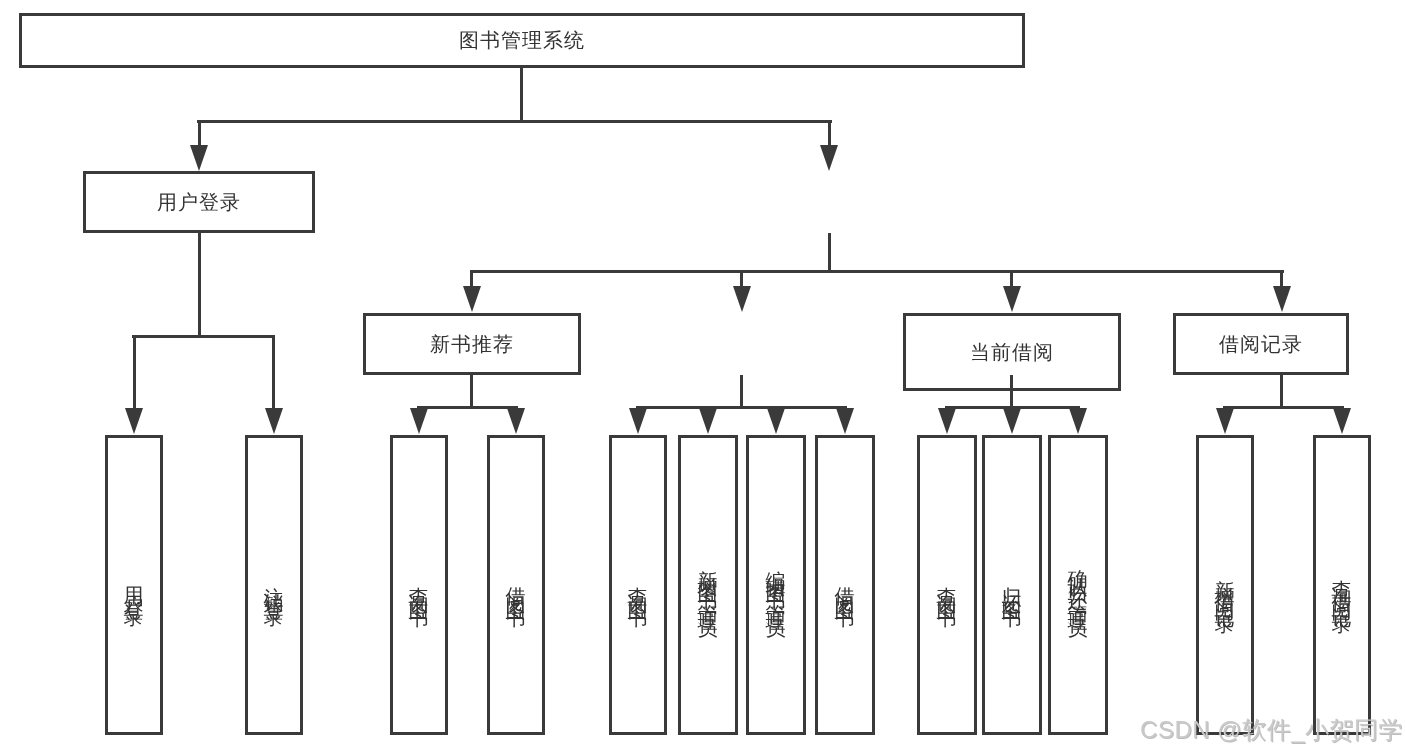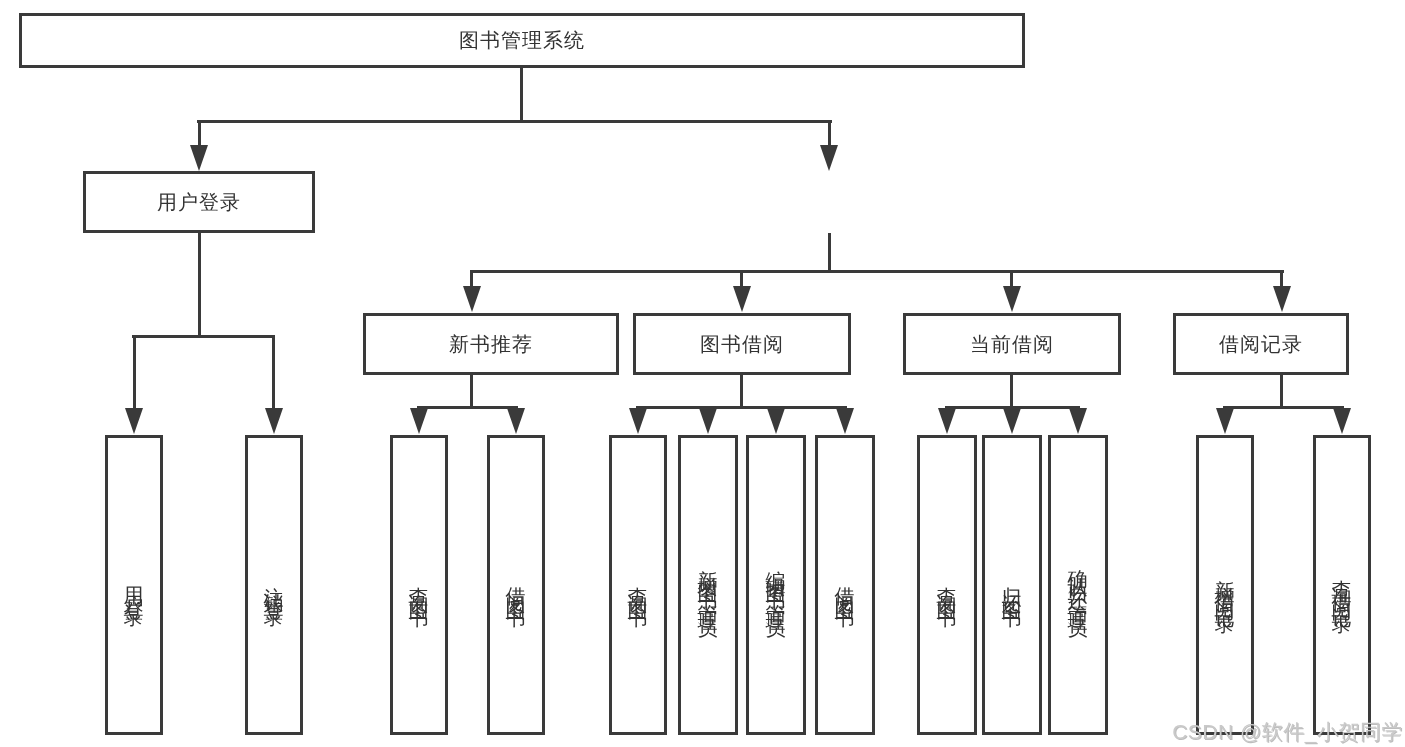--- a/index.html
+++ b/index.html
@@ -34,46 +34,43 @@
   }
   .line{position:absolute;background:var(--line);}
   .arrowhead{
     position:absolute;width:0;height:0;
     border-left:9px solid transparent;
     border-right:9px solid transparent;
     border-top:26px solid var(--line);
   }
   .watermark{
     position:absolute;right:2px;bottom:1px;z-index:10;
-    font-size:21px;letter-spacing:0.5px;
+    font-size:24px;letter-spacing:0.5px;
     color:var(--watermark);
     text-shadow:1px 1px 0 rgba(90,90,90,0.40);
     white-space:nowrap;
   }
 </style>
 </head>
 <body>
 
 <div class="canvas">
 
   <div class="box hbox" style="left:19px;top:13px;width:1006px;height:55px">
     <span>图书管理系统</span>
   </div>
 
   <div class="box hbox" style="left:83px;top:171px;width:232px;height:62px">
     <span>用户登录</span>
   </div>
 
-  <div class="box hbox" style="left:363px;top:313px;width:256px;height:62px">
+  <div class="box hbox" style="left:363px;top:313px;width:218px;height:62px">
     <span>新书推荐</span>
   </div>
-  <div class="box hbox" style="left:633px;top:313px;width:218px;height:62px">
-    <span>图书借阅</span>
-  </div>
-  <div class="box hbox" style="left:903px;top:313px;width:218px;height:62px">
+  <div class="box hbox" style="left:903px;top:313px;width:218px;height:78px">
     <span>当前借阅</span>
   </div>
   <div class="box hbox" style="left:1173px;top:313px;width:176px;height:62px">
     <span>借阅记录</span>
   </div>
 
   <div class="box vbox" style="left:105px;top:435px;width:58px;height:300px">
     <span class="vtext">用户登录</span>
   </div>
   <div class="box vbox" style="left:245px;top:435px;width:58px;height:300px">

